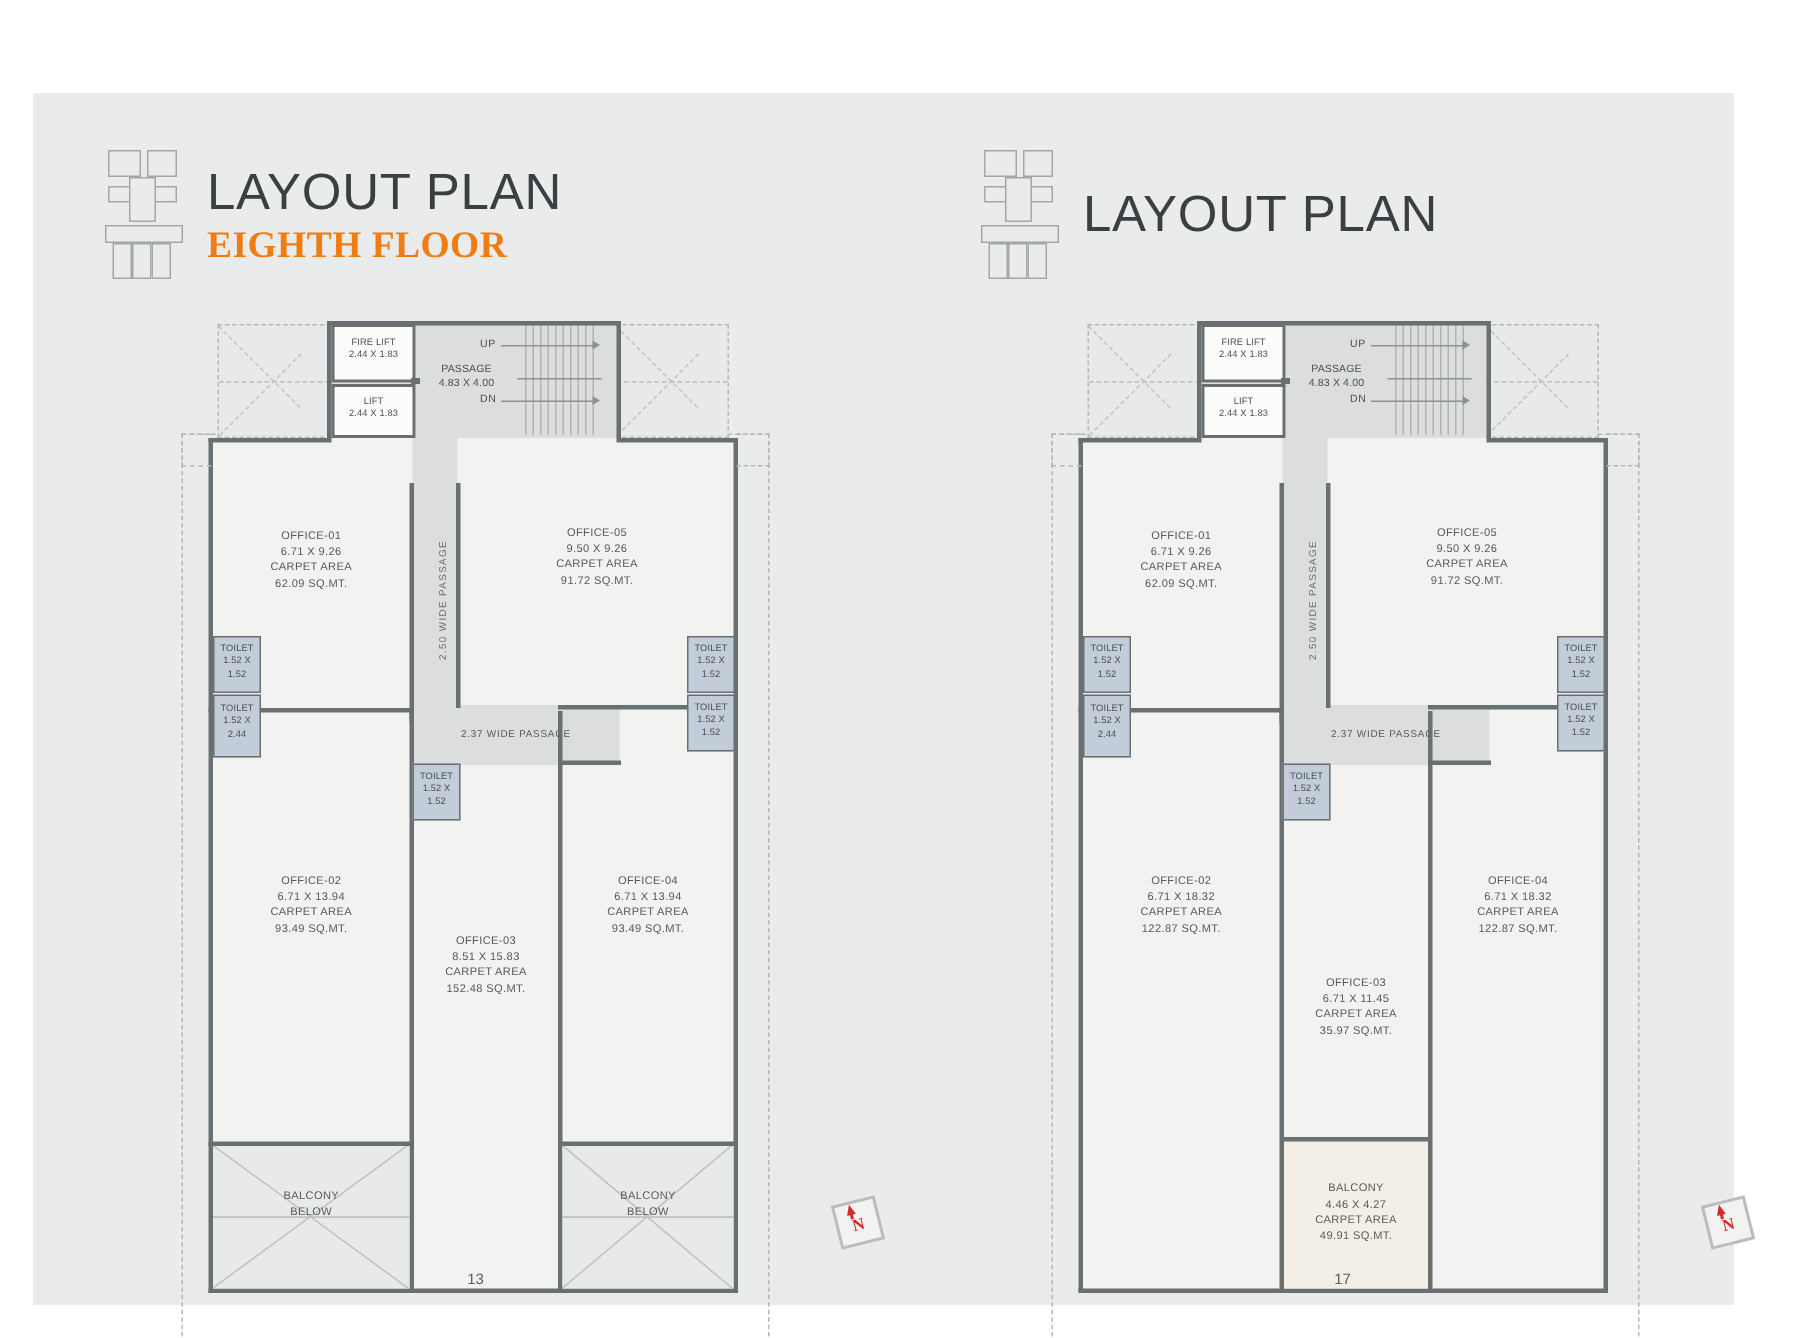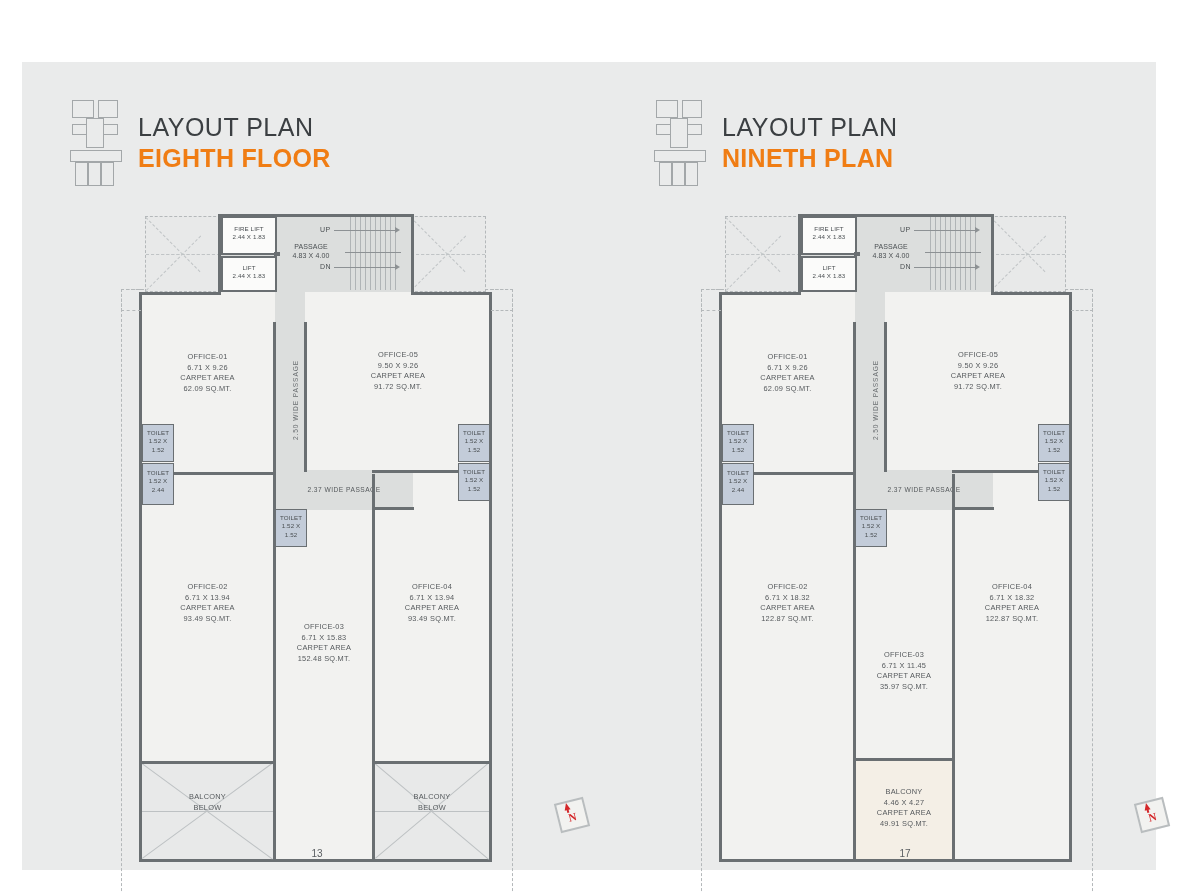--- a/index.html
+++ b/index.html
@@ -8,22 +8,22 @@
   #page{
     position:absolute;left:22px;top:62px;width:1134px;height:808px;
     background:#eaebeb;
   }
 
   
   .hdr{position:absolute;display:flex;align-items:center;}
   .hdr-logo{position:relative;width:52px;height:86px;margin-right:16px;}
   .hdr-logo i{position:absolute;border:1.6px solid #a3a7a9;background:#eaebeb;box-sizing:border-box;display:block;}
   .hdr-text{line-height:1;}
-  .hdr-t1{font-size:25px;letter-spacing:.5px;color:#3b3f42;font-weight:400;}
-  .hdr-t2{font-size:25px;letter-spacing:.3px;color:#f07d14;font-weight:bold;margin-top:6px;}
+  .hdr-t1{font-size:34px;letter-spacing:.5px;color:#3b3f42;font-weight:400;}
+  .hdr-t2{font-size:25px;letter-spacing:.3px;color:#f07d14;font-weight:bold;margin-top:6px;font-family:Liberation Serif, serif;}
 
   
   .plan{position:absolute;}
   .plan *{box-sizing:border-box;}
 
   .dash{position:absolute;border:1px dashed #b4b8ba;}
 
   .wall{position:absolute;background:#6a6f72;}
   .room{position:absolute;background:#f2f2f0;border:0;}
   .void{position:absolute;background:#e8e9e9;}
@@ -93,21 +93,20 @@
       <i style="left:28px; top:0px;  width:20px;height:18px;"></i>
       <i style="left:2px;  top:24px; width:46px;height:11px;"></i>
       <i style="left:16px; top:18px; width:18px;height:30px;"></i>
       <i style="left:0px;  top:50px; width:52px;height:12px;"></i>
       <i style="left:5px;  top:62px; width:13px;height:24px;"></i>
       <i style="left:18px; top:62px; width:13px;height:24px;"></i>
       <i style="left:31px; top:62px; width:13px;height:24px;"></i>
     </div>
     <div class="hdr-text">
       <div class="hdr-t1">LAYOUT PLAN</div>
-      <div class="hdr-t2">NINETH PLAN</div>
     </div>
   </div>
 
   <div class="plan" style="left:95px;top:150px;width:420px;height:600px;">
 
     <div class="dash" style="left:4px;top:77px;width:392px;height:652px;"></div>
 
     <div class="dash" style="left:28px;top:4px;width:76px;height:76px;background:#e8e9e9;"></div>
     <div class="xmark" style="left:29px;top:5px;width:74px;height:74px;">
       <span style="position:absolute;left:0;top:0;width:104.6%;height:0;border-top:1px dashed #c0c4c6;transform-origin:0 0;transform:rotate(45deg);"></span>
@@ -243,21 +242,21 @@
 
     <div class="lbl" style="left:25px;top:370px;width:131px;">
       <div>OFFICE-02</div>
       <div>6.71 X 13.94</div>
       <div>CARPET AREA</div>
       <div>93.49 SQ.MT.</div>
     </div>
 
     <div class="lbl" style="left:159px;top:410px;width:96px;">
       <div>OFFICE-03</div>
-      <div>6.71 X 15.83</div>
+      <div>8.51 X 15.83</div>
       <div>CARPET AREA</div>
       <div>152.48 SQ.MT.</div>
     </div>
 
     <div class="lbl" style="left:258px;top:370px;width:114px;">
       <div>OFFICE-04</div>
       <div>6.71 X 13.94</div>
       <div>CARPET AREA</div>
       <div>93.49 SQ.MT.</div>
     </div>
@@ -460,21 +459,21 @@
     <div class="lbl" style="left:159px;top:575px;width:96px;">
       <div>BALCONY</div>
       <div>4.46 X 4.27</div>
       <div>CARPET AREA</div>
       <div>49.91 SQ.MT.</div>
     </div>
 
     <div class="dash" style="left:4px;top:77px;width:20px;height:22px;border-right:0;"></div>
     <div class="dash" style="left:374px;top:77px;width:22px;height:22px;border-left:0;"></div>
 
-    <div class="pgnum" style="left:158px;top:636px;width:100px;">17</div>
+    <div class="pgnum" style="left:148px;top:636px;width:100px;">17</div>
 
     <div class="north" style="left:440px;top:588px;">
       <div class="sq"></div>
       <div class="arw"></div>
       <div class="stem"></div>
       <div class="n">N</div>
     </div>
   </div>
 
 </div>

